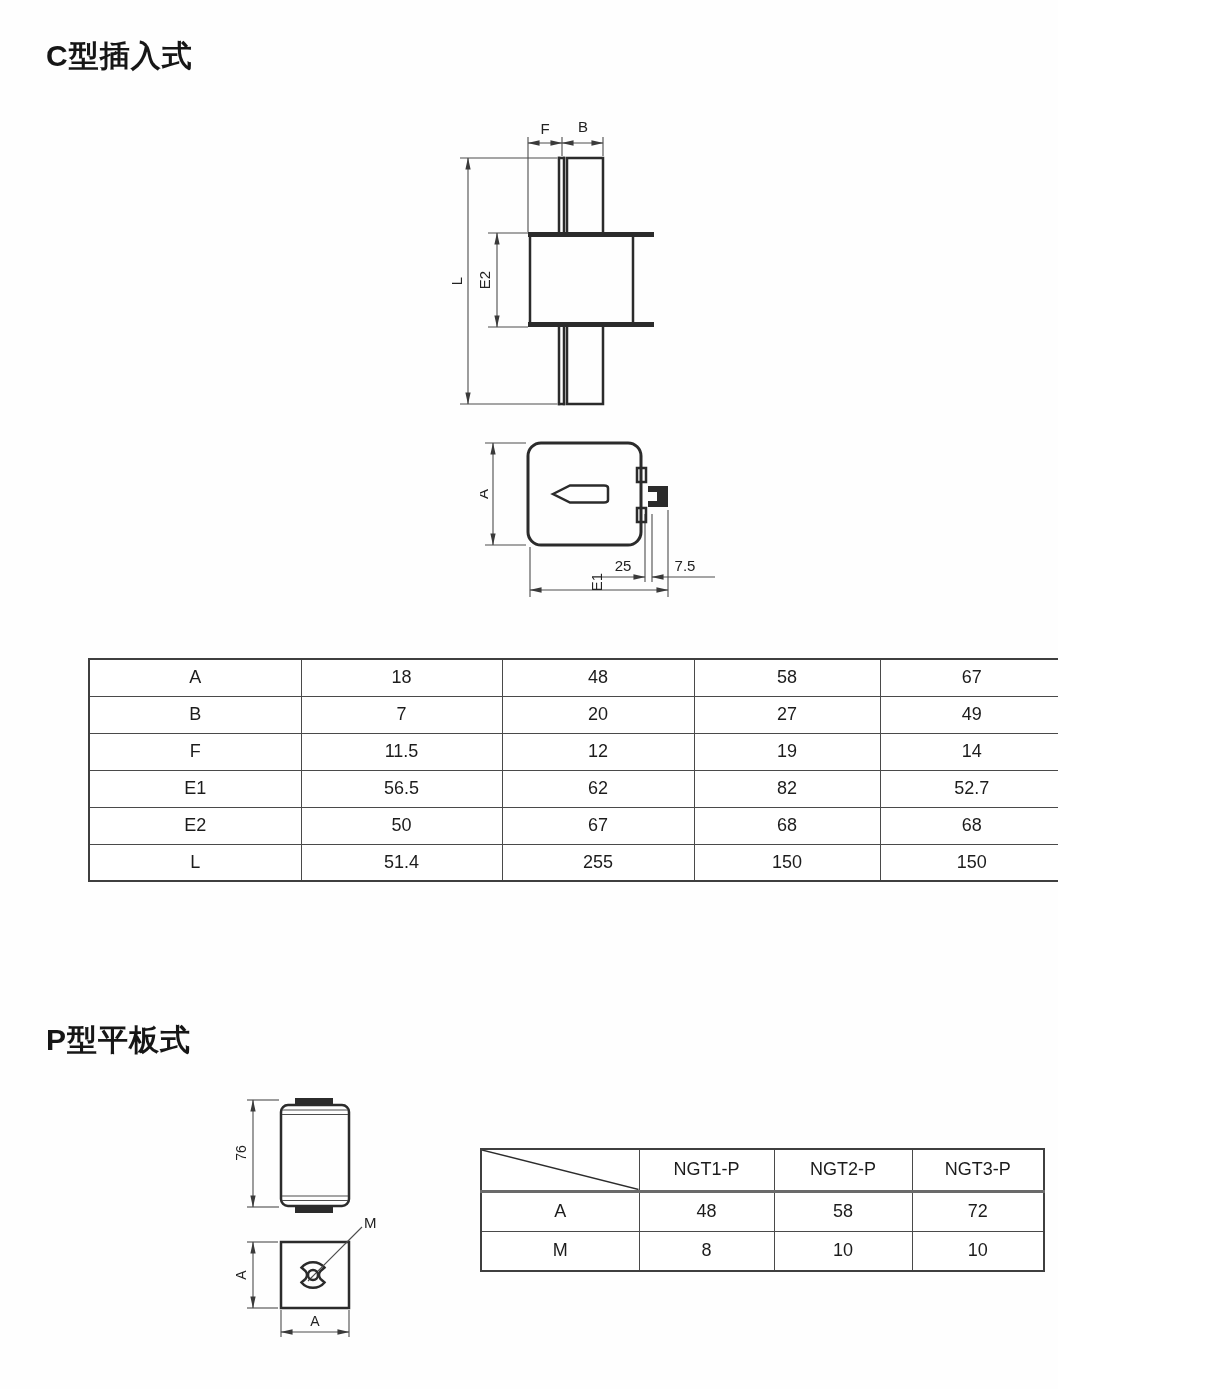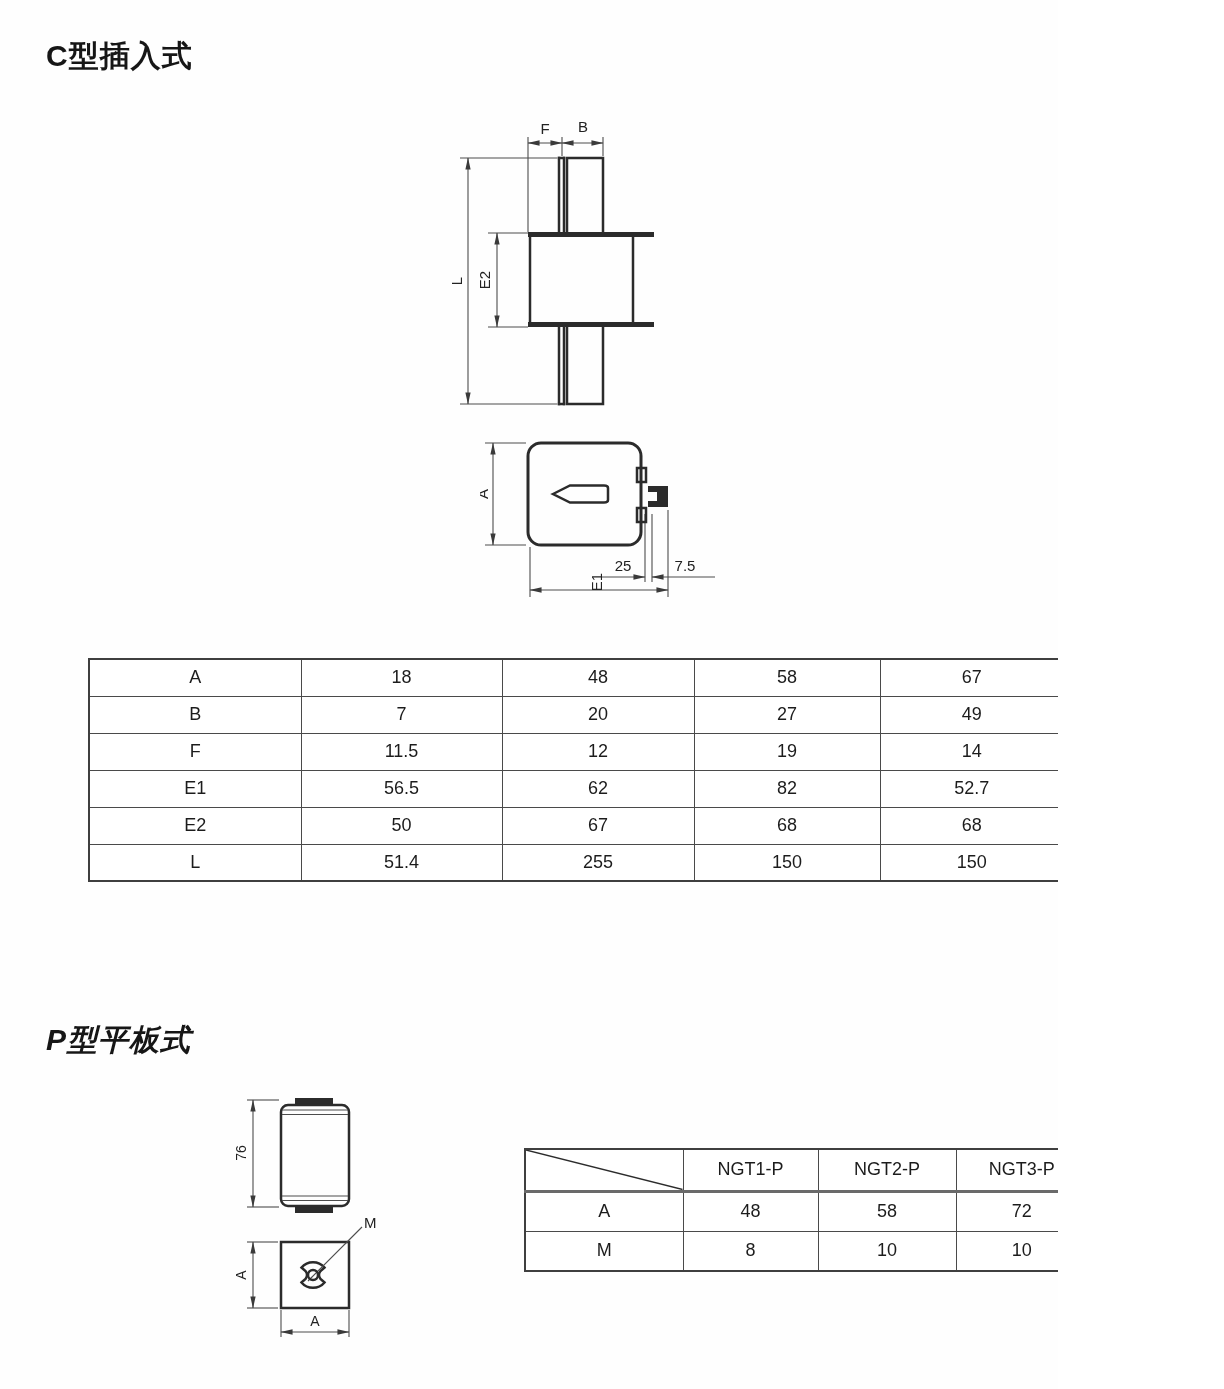--- a/index.html
+++ b/index.html
@@ -1,40 +1,40 @@
 <!DOCTYPE html>
 <html><head>
 <meta charset="utf-8">
 <style>
   html,body{margin:0;padding:0;background:#fff;}
   .page{position:relative;width:1058px;height:1389px;background:#fefefe;
         font-family:"Liberation Sans",sans-serif;color:#1c1c1c;overflow:hidden;}
   .sec-title{position:absolute;left:46px;margin:0;font-size:30px;font-weight:600;
              letter-spacing:1px;color:#161616;}
   #title-c{top:36px;}
-  #title-p{top:1020px;font-style:italic;}
+  #title-p{top:1020px;}
   .drawing{position:absolute;}
   
   .oln{stroke:#2b2b2b;stroke-width:2.5;fill:none;stroke-linecap:square;}
   .oln3{stroke:#2b2b2b;stroke-width:3;fill:none;stroke-linecap:square;}
   .fillp{fill:#2b2b2b;stroke:none;}
   .thin{stroke:#4c4c4c;stroke-width:1.1;fill:none;}
   .dtext{font-family:"Liberation Sans",sans-serif;font-size:15px;fill:#222;}
   .dtext-s{font-family:"Liberation Sans",sans-serif;font-size:14px;fill:#222;}
   
   table.dim{position:absolute;border-collapse:collapse;table-layout:fixed;
             background:#fff;font-size:18px;color:#1c1c1c;}
   table.dim td{border:1.6px solid #4a4a4a;text-align:center;vertical-align:middle;
                padding:0;overflow:hidden;}
   table.dim{border:2px solid #3f3f3f;}
   table.dim tr.hdr td{border-bottom:3.5px solid #6a6a6a;}
   #table-c{left:88px;top:658px;width:975px;}
   #table-c tr.hdr{height:48px;}
   #table-c tr.row{height:37px;}
-  #table-p{left:524px;top:1148px;width:563px;}
+  #table-p{left:480px;top:1148px;width:563px;}
   #table-p tr.hdr{height:42px;}
   #table-p tr.row{height:40px;}
   .diag-cell{position:relative;}
   .diag-cell svg{position:absolute;left:0;top:0;width:100%;height:100%;display:block;}
 </style>
 </head>
 <body>
 
 <div class="page">
 

